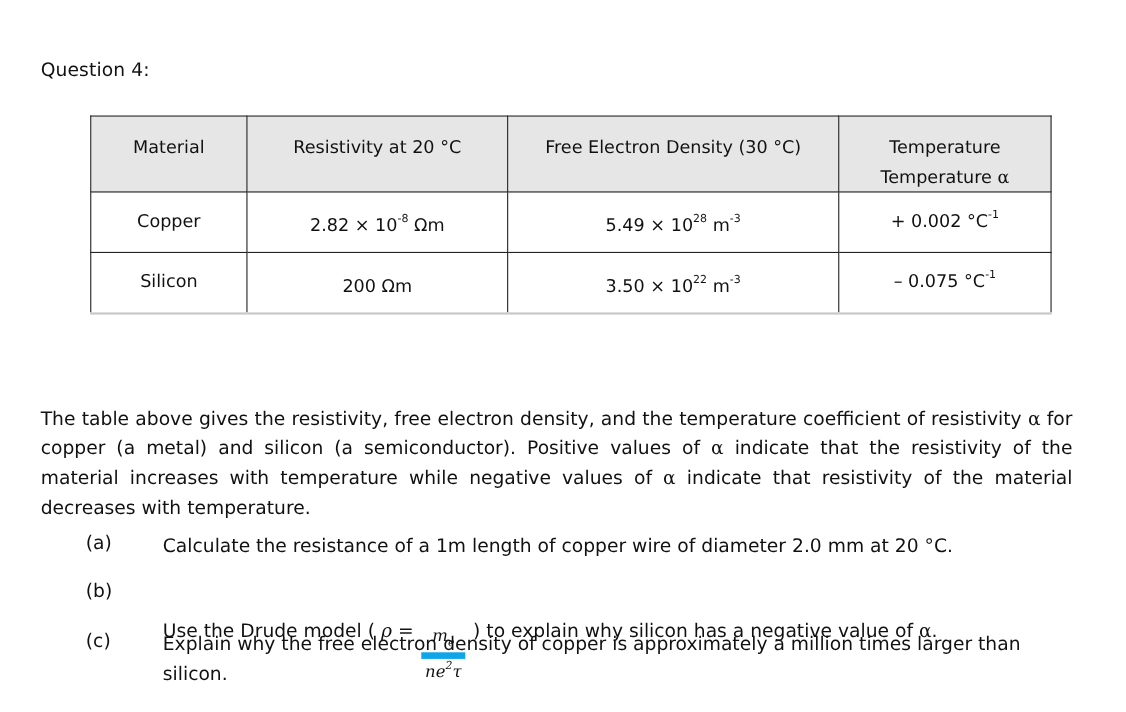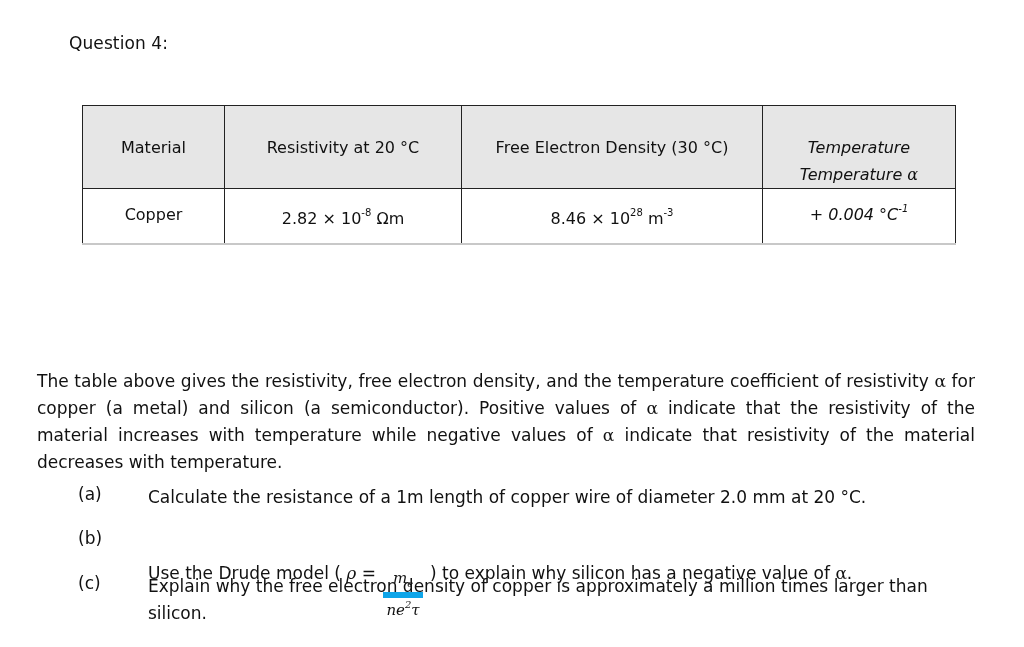--- a/index.html
+++ b/index.html
@@ -2,51 +2,51 @@
 <html><head>
 <meta charset="utf-8">
 <style>
   html, body { margin: 0; padding: 0; background: #ffffff; }
   body {
     width: 1024px; height: 647px; position: relative; overflow: hidden;
     font-family: "DejaVu Sans", "Liberation Sans", sans-serif;
     color: #111111;
   }
   .q-title {
-    position: absolute; left: 37px; top: 33px;
-    font-size: 17px; letter-spacing: 0.1px; margin-left: 32px;
+    position: absolute; left: 37px; top: 54px;
+    font-size: 17px; letter-spacing: 0.1px;
   }
   table.data {
     position: absolute; left: 82px; top: 105px;
     border-collapse: collapse;
     font-size: 16px;
   }
   table.data td, table.data th {
     border-left: 1.5px solid #222;
     border-right: 1.5px solid #222;
     border-top: 1px solid #222;
     border-bottom: 1px solid #222;
     text-align: center;
     font-weight: normal;
     padding: 0;
   }
   table.data tr.head th {
     background: #e6e6e6;
     height: 67px; vertical-align: top;
-    padding-top: 28px; box-sizing: border-box;
+    padding-top: 14px; box-sizing: border-box;
     line-height: 27px;
   }
   table.data tr.row td { height: 54px; vertical-align: middle; }
   table.data tr.row:last-child td { border-bottom: 2px solid #c8c8c8; }
   table.data tr.row td .val { position: relative; top: 2px; }
   table.data tr.row td.mat .val { top: -2px; }
   .c1 { width: 141px; }
   .c2 { width: 236px; }
   .c3 { width: 300px; }
-  .c4 { width: 192px; font-style: italic; }
+  .c4 { width: 192px; }
   sup { font-size: 10px; position: relative; top: -1px; }
   .greek { font-family: "DejaVu Serif", "Liberation Serif", serif; }
   .para {
     position: absolute; left: 37px; top: 368px; width: 938px;
     font-size: 17px; line-height: 27px; text-align: justify;
   }
   .qlist { position: absolute; left: 78px; top: 484px; width: 900px; font-size: 17px; }
   .q { position: absolute; left: 0; width: 900px; }
   .q .lbl { position: absolute; left: 0; }
   .q .txt { position: absolute; left: 70px; width: 830px; line-height: 27px; }
@@ -73,22 +73,28 @@
     <th class="c2">Resistivity at  20 °C</th>
     <th class="c3">Free Electron Density (30 °C)</th>
     <th class="c4">
       <span>Temperature</span><br>
       <span>Temperature </span><span class="greek">α</span>
     </th>
   </tr>
   <tr class="row">
     <td class="c1 mat"><span class="val">Copper</span></td>
     <td class="c2"><span class="val"><span>2.82 × 10</span><sup>-8</sup><span> Ωm</span></span></td>
-    <td class="c3"><span class="val"><span>8.46 × 10</span><sup>28</sup><span> m</span><sup>-3</sup></span></td>
-    <td class="c4"><span class="val" style="top:-2px"><span>+ 0.004 °C</span><sup>-1</sup></span></td>
+    <td class="c3"><span class="val"><span>5.49 × 10</span><sup>28</sup><span> m</span><sup>-3</sup></span></td>
+    <td class="c4"><span class="val" style="top:-2px"><span>+ 0.002 °C</span><sup>-1</sup></span></td>
+  </tr>
+  <tr class="row">
+    <td class="c1 mat"><span class="val">Silicon</span></td>
+    <td class="c2"><span class="val"><span>200 Ωm</span></span></td>
+    <td class="c3"><span class="val"><span>3.50 × 10</span><sup>22</sup><span> m</span><sup>-3</sup></span></td>
+    <td class="c4"><span class="val" style="top:-2px"><span>– 0.075 °C</span><sup>-1</sup></span></td>
   </tr>
 </tbody>
   </table>
 
 <div class="para"><span>The table above gives the resistivity, free electron density, and the temperature coefficient of resistivity </span><span class="greek">α</span><span> for copper (a metal) and silicon (a semiconductor). Positive values of </span><span class="greek">α</span><span> indicate that the resistivity of the material increases with temperature while negative values of </span><span class="greek">α</span><span> indicate that resistivity of the material decreases with temperature.</span></div>
 
 <div class="qlist">
   <div class="q" style="top:0px">
     <span class="lbl">(a)</span>
     <span class="txt">Calculate the resistance of a 1m length of copper wire of diameter 2.0 mm at 20 °C.</span>

